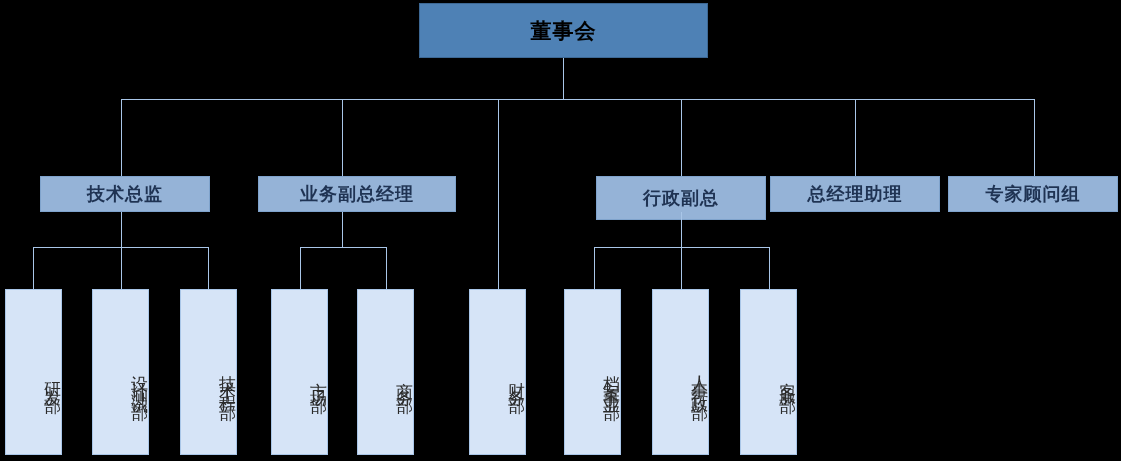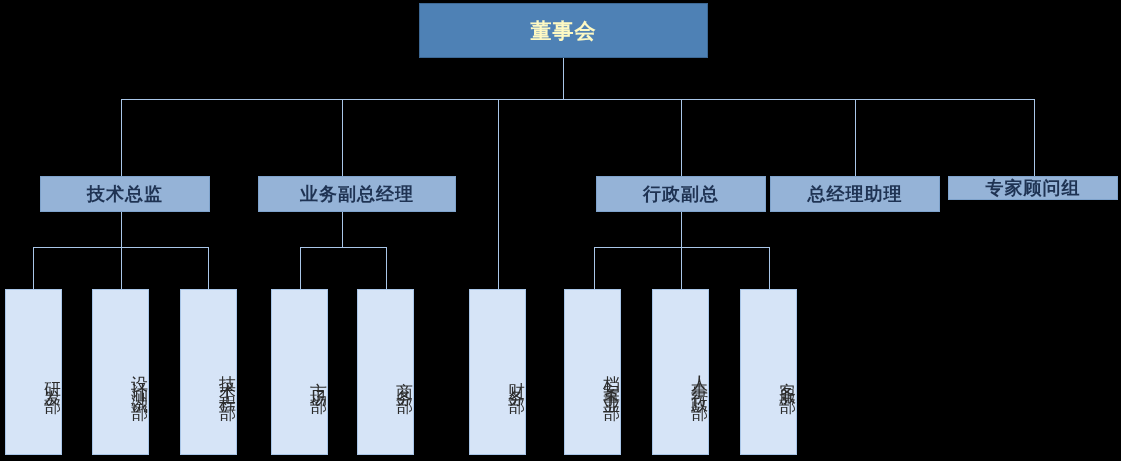--- a/index.html
+++ b/index.html
@@ -19,21 +19,21 @@
     position: absolute;
     box-sizing: border-box;
     display: flex;
     align-items: center;
     justify-content: center;
     text-align: center;
   }
   .node-root {
     background: #4e81b5;
     border: 1px solid #3d6894;
-    color: #fef9c3;
+    color: #000000;
     font-weight: bold;
     font-size: 21px;
     letter-spacing: 1px;
   }
   .node-l2 {
     background: #95b3d7;
     border: 1px solid #7fa3cc;
     color: #1f3353;
     font-weight: bold;
     font-size: 18px;
@@ -74,23 +74,23 @@
   <div class="connector connector-v" style="left:121px; top:99px; width:1px; height:77px;"></div>
   <div class="connector connector-v" style="left:342px; top:99px; width:1px; height:77px;"></div>
   <div class="connector connector-v" style="left:681px; top:99px; width:1px; height:77px;"></div>
   <div class="connector connector-v" style="left:855px; top:99px; width:1px; height:77px;"></div>
   <div class="connector connector-v" style="left:1034px; top:99px; width:1px; height:77px;"></div>
 
   <div class="connector connector-v" style="left:498px; top:99px; width:1px; height:190px;"></div>
 
   <div class="node node-l2" style="left:40px; top:176px; width:170px; height:36px;">技术总监</div>
   <div class="node node-l2" style="left:258px; top:176px; width:198px; height:36px;">业务副总经理</div>
-  <div class="node node-l2" style="left:596px; top:176px; width:170px; height:36px;">行政副总</div>
+  <div class="node node-l2" style="left:596px; top:176px; width:170px; height:44px;">行政副总</div>
   <div class="node node-l2" style="left:770px; top:176px; width:170px; height:36px;">总经理助理</div>
-  <div class="node node-l2" style="left:948px; top:176px; width:170px; height:24px;">专家顾问组</div>
+  <div class="node node-l2" style="left:948px; top:176px; width:170px; height:36px;">专家顾问组</div>
 
   <div class="connector connector-v" style="left:121px; top:212px; width:1px; height:35px;"></div>
   <div class="connector connector-h" style="left:33px; top:247px; width:176px; height:1px;"></div>
   <div class="connector connector-v" style="left:33px; top:247px; width:1px; height:42px;"></div>
   <div class="connector connector-v" style="left:121px; top:247px; width:1px; height:42px;"></div>
   <div class="connector connector-v" style="left:208px; top:247px; width:1px; height:42px;"></div>
 
   <div class="connector connector-v" style="left:342px; top:212px; width:1px; height:35px;"></div>
   <div class="connector connector-h" style="left:300px; top:247px; width:87px; height:1px;"></div>
   <div class="connector connector-v" style="left:300px; top:247px; width:1px; height:42px;"></div>

